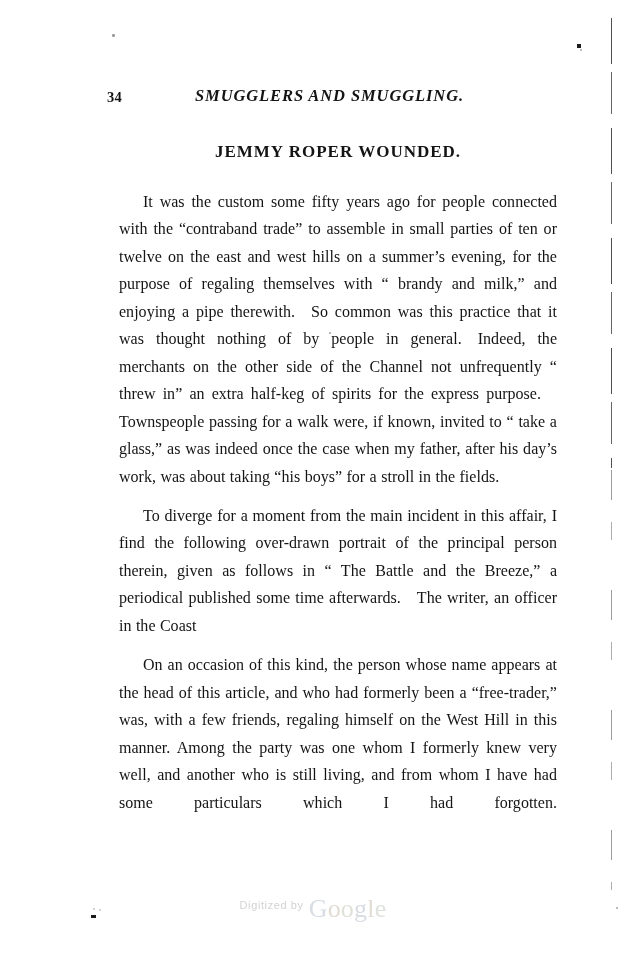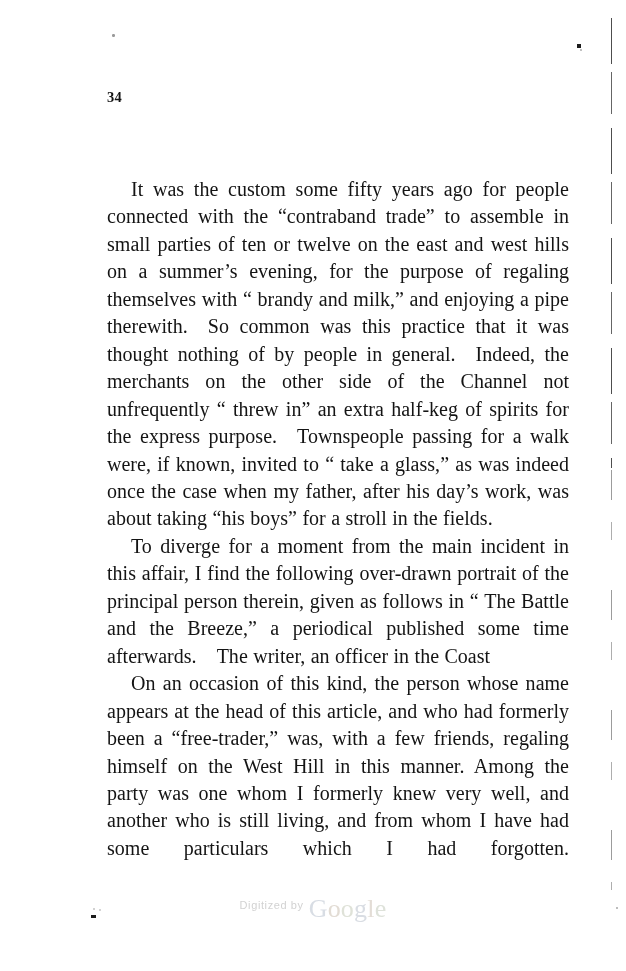--- a/index.html
+++ b/index.html
@@ -68,22 +68,22 @@
   }
 
   
   .body-text {
     position: absolute;
     top: 176px;
     left: 107px;
     width: 462px;
   }
   .para {
-    margin: 0;
-    font-size: 20px;
+    margin: 12px;
+    font-size: 16px;
     line-height: 27.45px;
     text-align: justify;
     text-justify: inter-word;
     text-indent: 24px;
     letter-spacing: 0.02px;
     word-spacing: 0.4px;
     hyphens: none;
   }
   .para + .para {
     margin-top: 0;
@@ -176,22 +176,24 @@
     pointer-events: none;
   }
 </style>
 </head>
 <body>
 
 <div class="page">
 
   <div class="running-head">
     <span class="folio">34</span>
+    <span class="head-title">SMUGGLERS AND SMUGGLING.</span>
   </div>
 
+  <div class="section-heading">JEMMY ROPER WOUNDED.</div>
 
   <div class="body-text">
     <p class="para">It was the custom some fifty years ago for people connected with the “contraband trade” to assemble in small parties of ten or twelve on the east and west hills on a summer’s evening, for the purpose of regaling themselves with “ brandy and milk,” and enjoying a pipe therewith. So common was this practice that it was thought nothing of by people in general. Indeed, the merchants on the other side of the Channel not unfrequently “ threw in” an extra half-keg of spirits for the express purpose. Townspeople passing for a walk were, if known, invited to “ take a glass,” as was indeed once the case when my father, after his day’s work, was about taking “his boys” for a stroll in the fields.</p>
     <p class="para">To diverge for a moment from the main incident in this affair, I find the following over-drawn portrait of the principal person therein, given as follows in “ The Battle and the Breeze,” a periodical published some time afterwards. The writer, an officer in the Coast</p>
     <p class="para">On an occasion of this kind, the person whose name appears at the head of this article, and who had formerly been a “free-trader,” was, with a few friends, regaling himself on the West Hill in this manner. Among the party was one whom I formerly knew very well, and another who is still living, and from whom I have had some particulars which I had forgotten.</p>
   </div>
 
   <div class="watermark">
     <span class="wm-inner">
       <span class="wm-digitized">Digitized by</span><span class="wm-google"><span class="g1">G</span><span class="o1">o</span><span class="o2">o</span><span class="g2">g</span><span class="l1">l</span><span class="e1">e</span></span>

